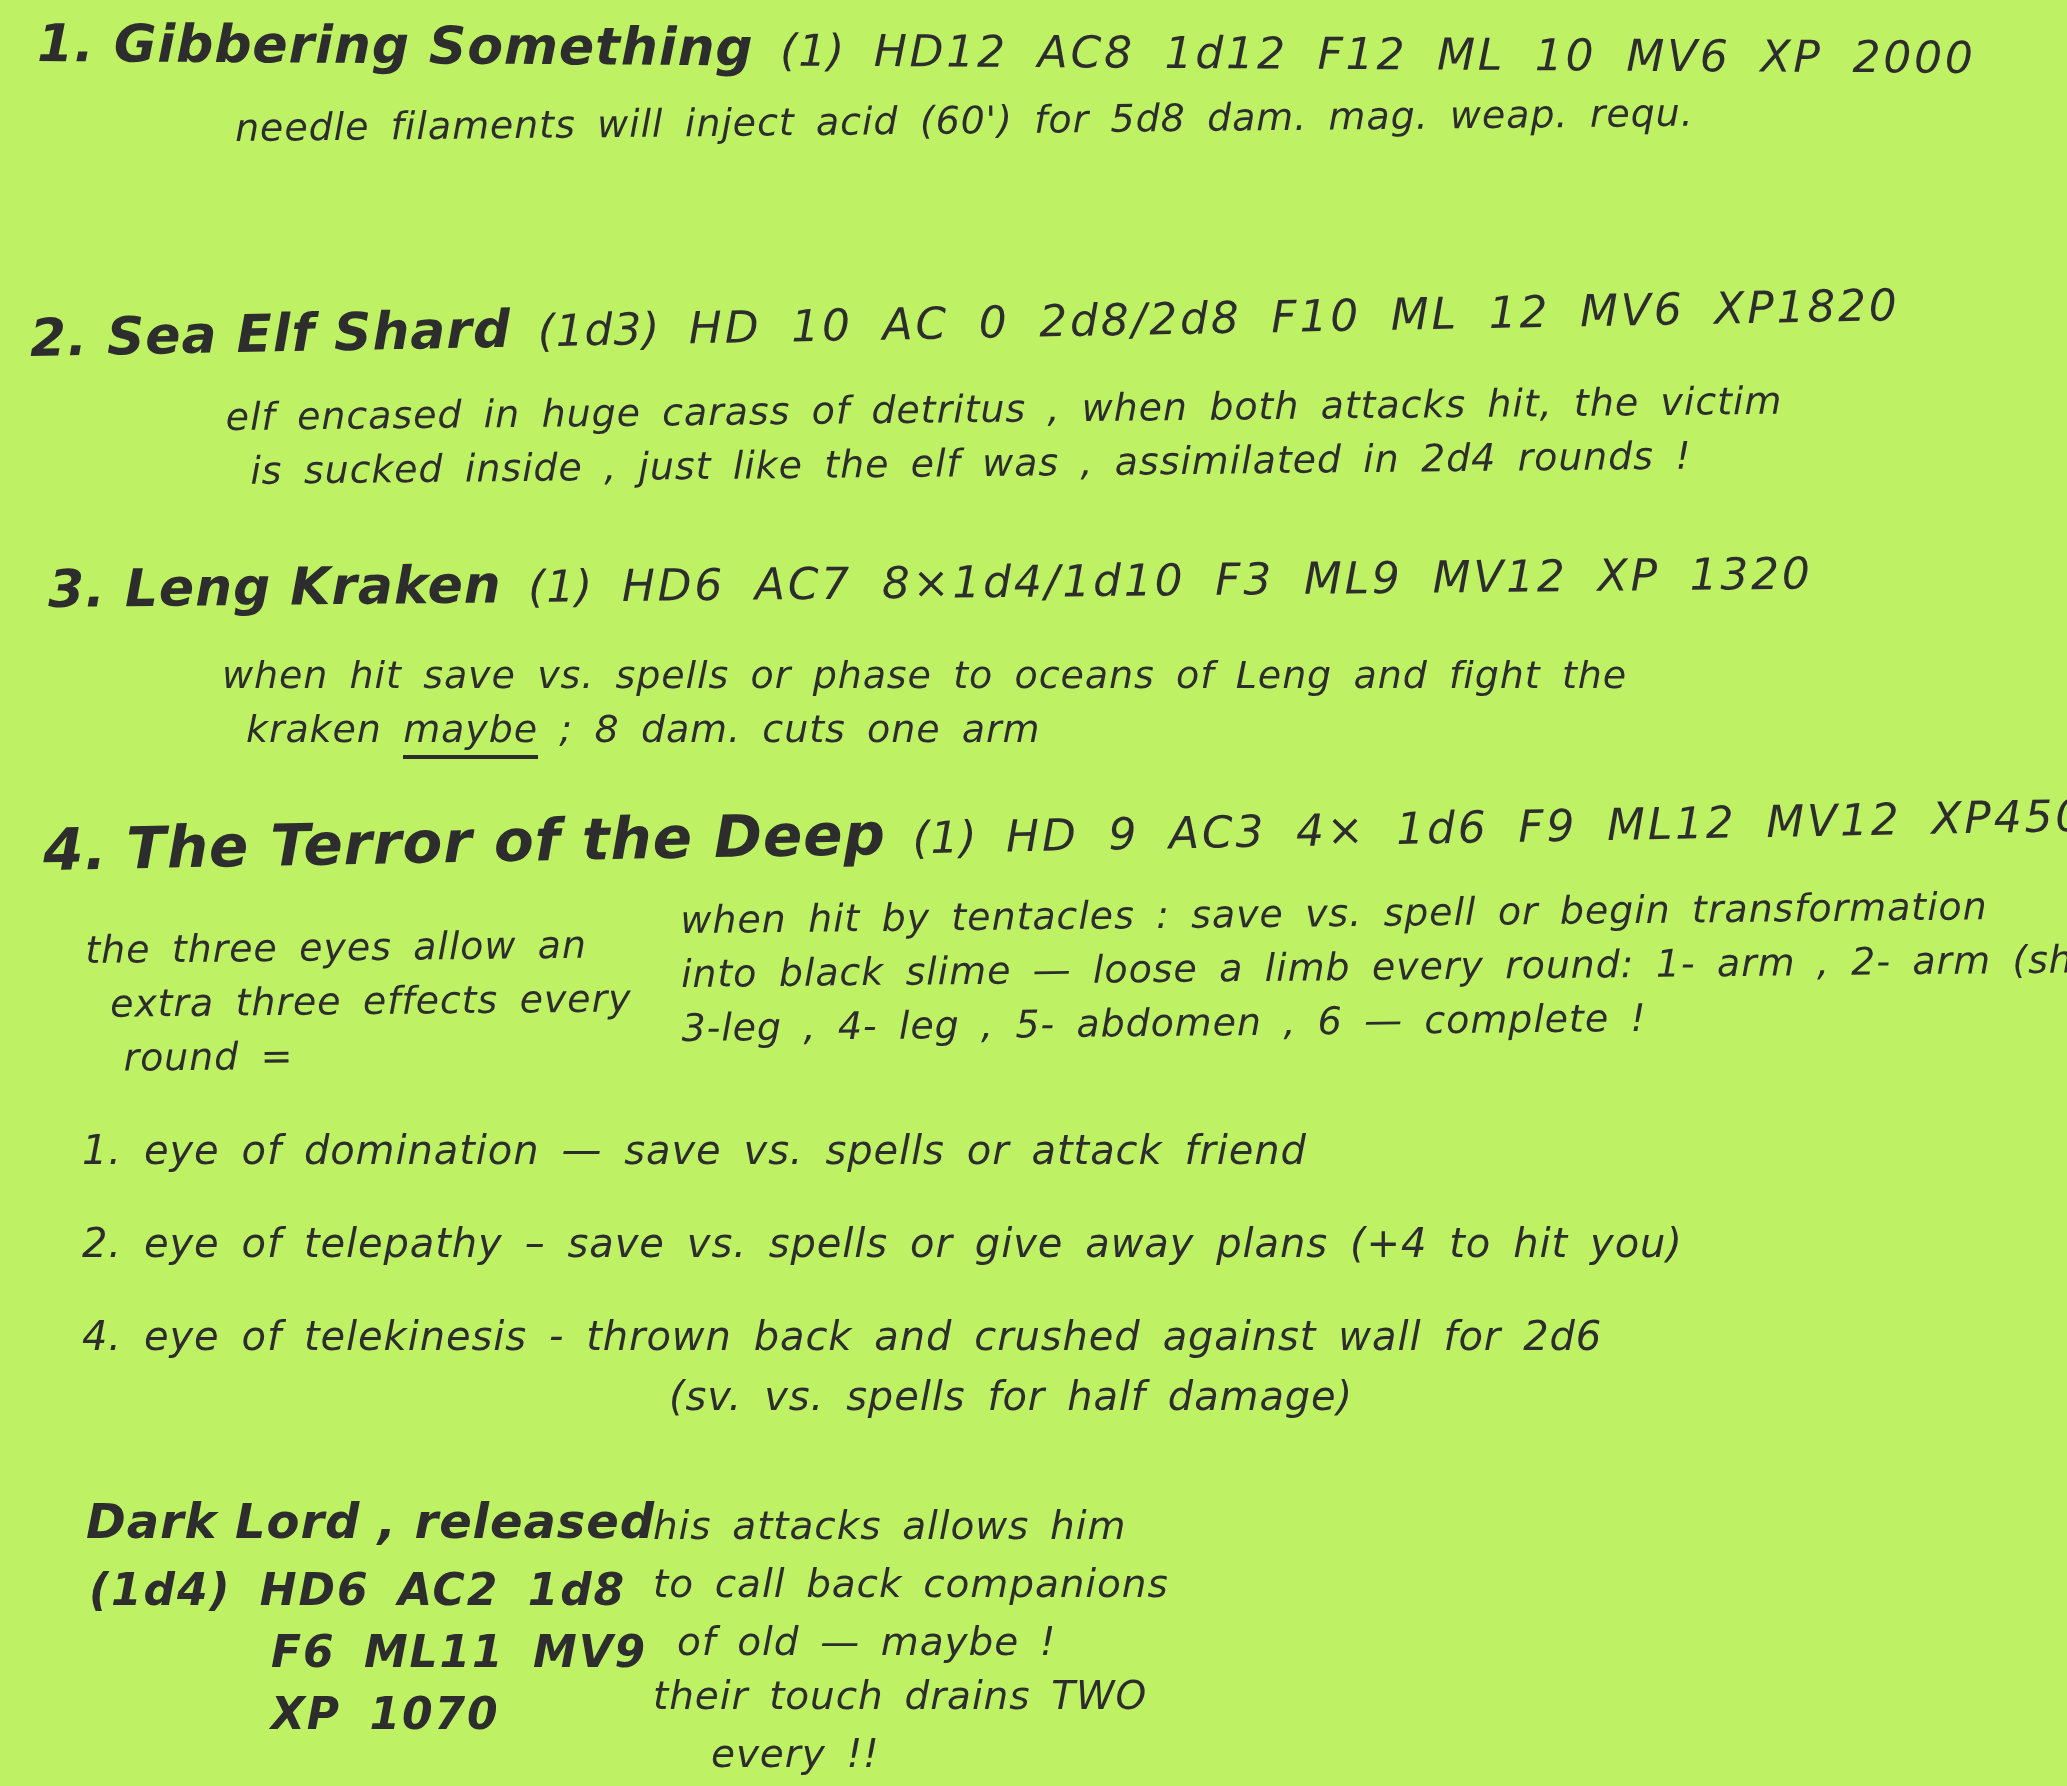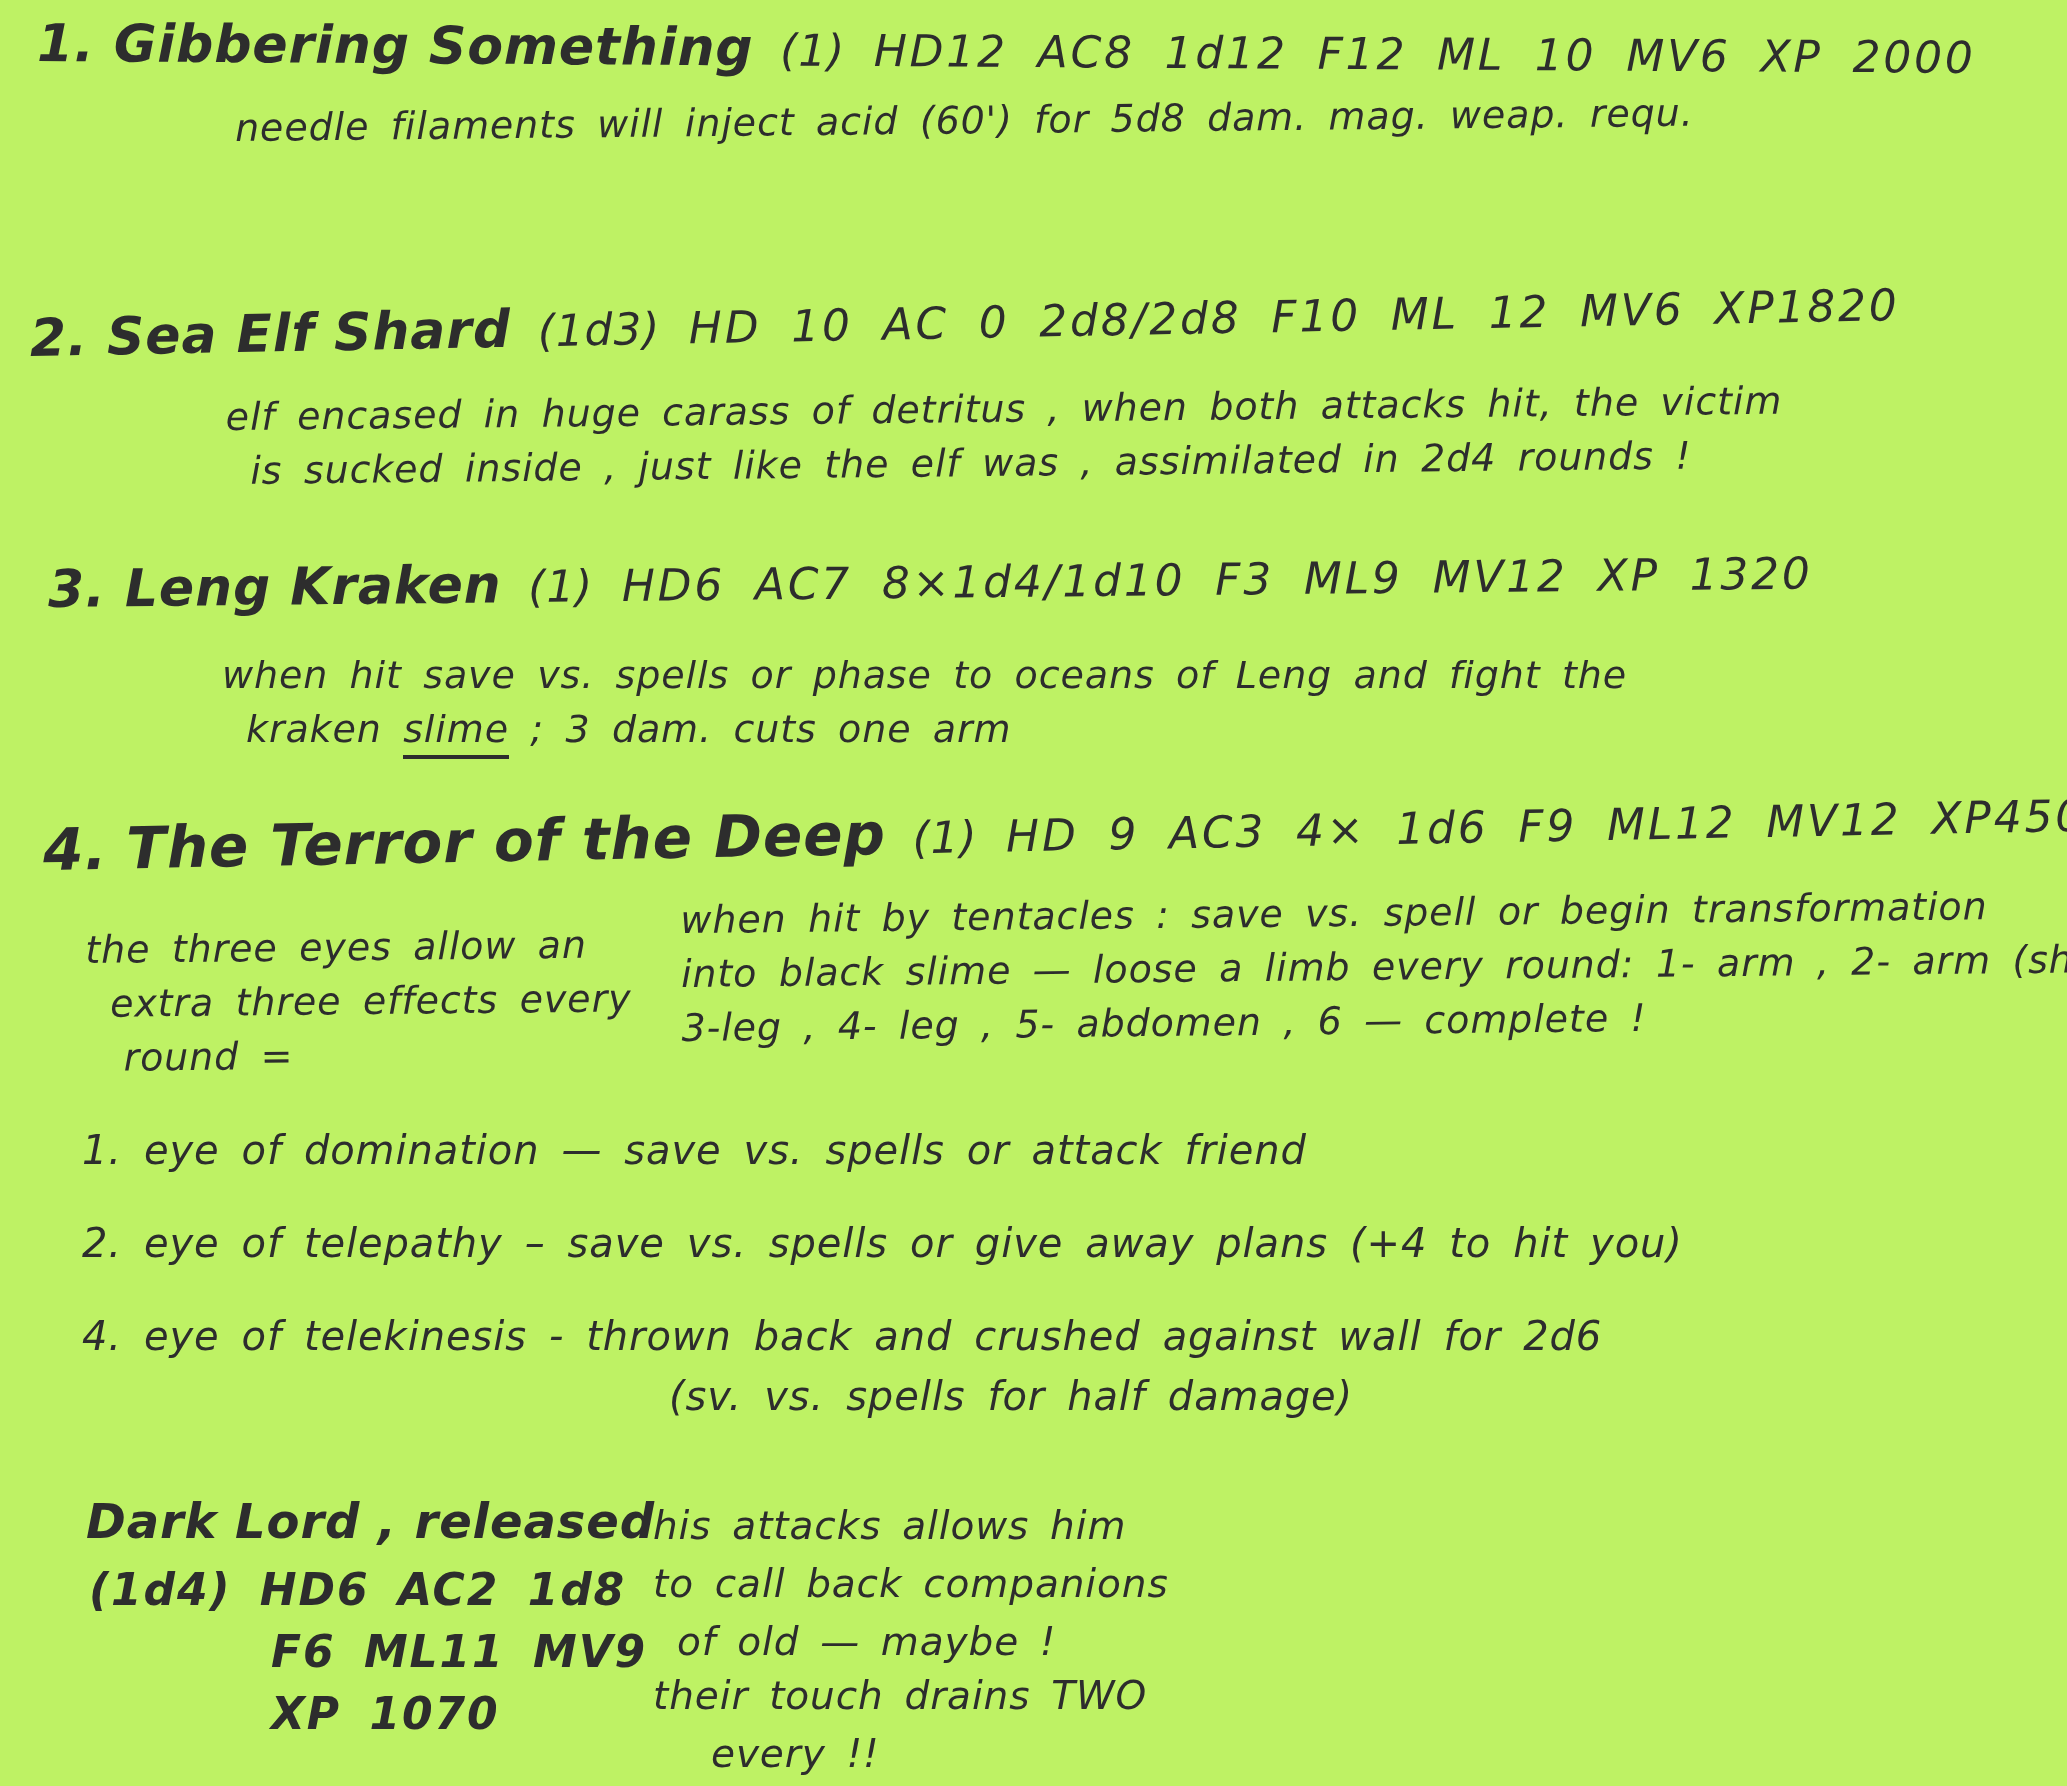--- a/index.html
+++ b/index.html
@@ -71,21 +71,21 @@
 
   <div class="abs heading r-up-s" style="left:48px; top:559px;">
     <span class="num">3.</span>
     <span class="name">Leng Kraken</span>
     <span class="count">(1)</span>
     <span class="stats">HD6 AC7 8×1d4/1d10 F3 ML9 MV12 XP 1320</span>
   </div>
   <div class="abs note r-none" style="left:222px; top:648px;">
     <div class="line">when hit save vs.  spells or phase to oceans of Leng and fight the</div>
     <div class="line indent1">
-      <span>kraken </span><span class="underline">slime</span><span> ; 3 dam. cuts one arm</span>
+      <span>kraken </span><span class="underline">maybe</span><span> ; 8 dam. cuts one arm</span>
     </div>
   </div>
 
   <div class="abs heading r-up-m" style="left:43px; top:816px;">
     <span class="num" style="font-size:58px;">4.</span>
     <span class="name" style="font-size:58px;">The Terror of the Deep</span>
     <span class="count">(1)</span>
     <span class="stats">HD 9 AC3 4× 1d6 F9 ML12 MV12 XP4500</span>
   </div>
 

